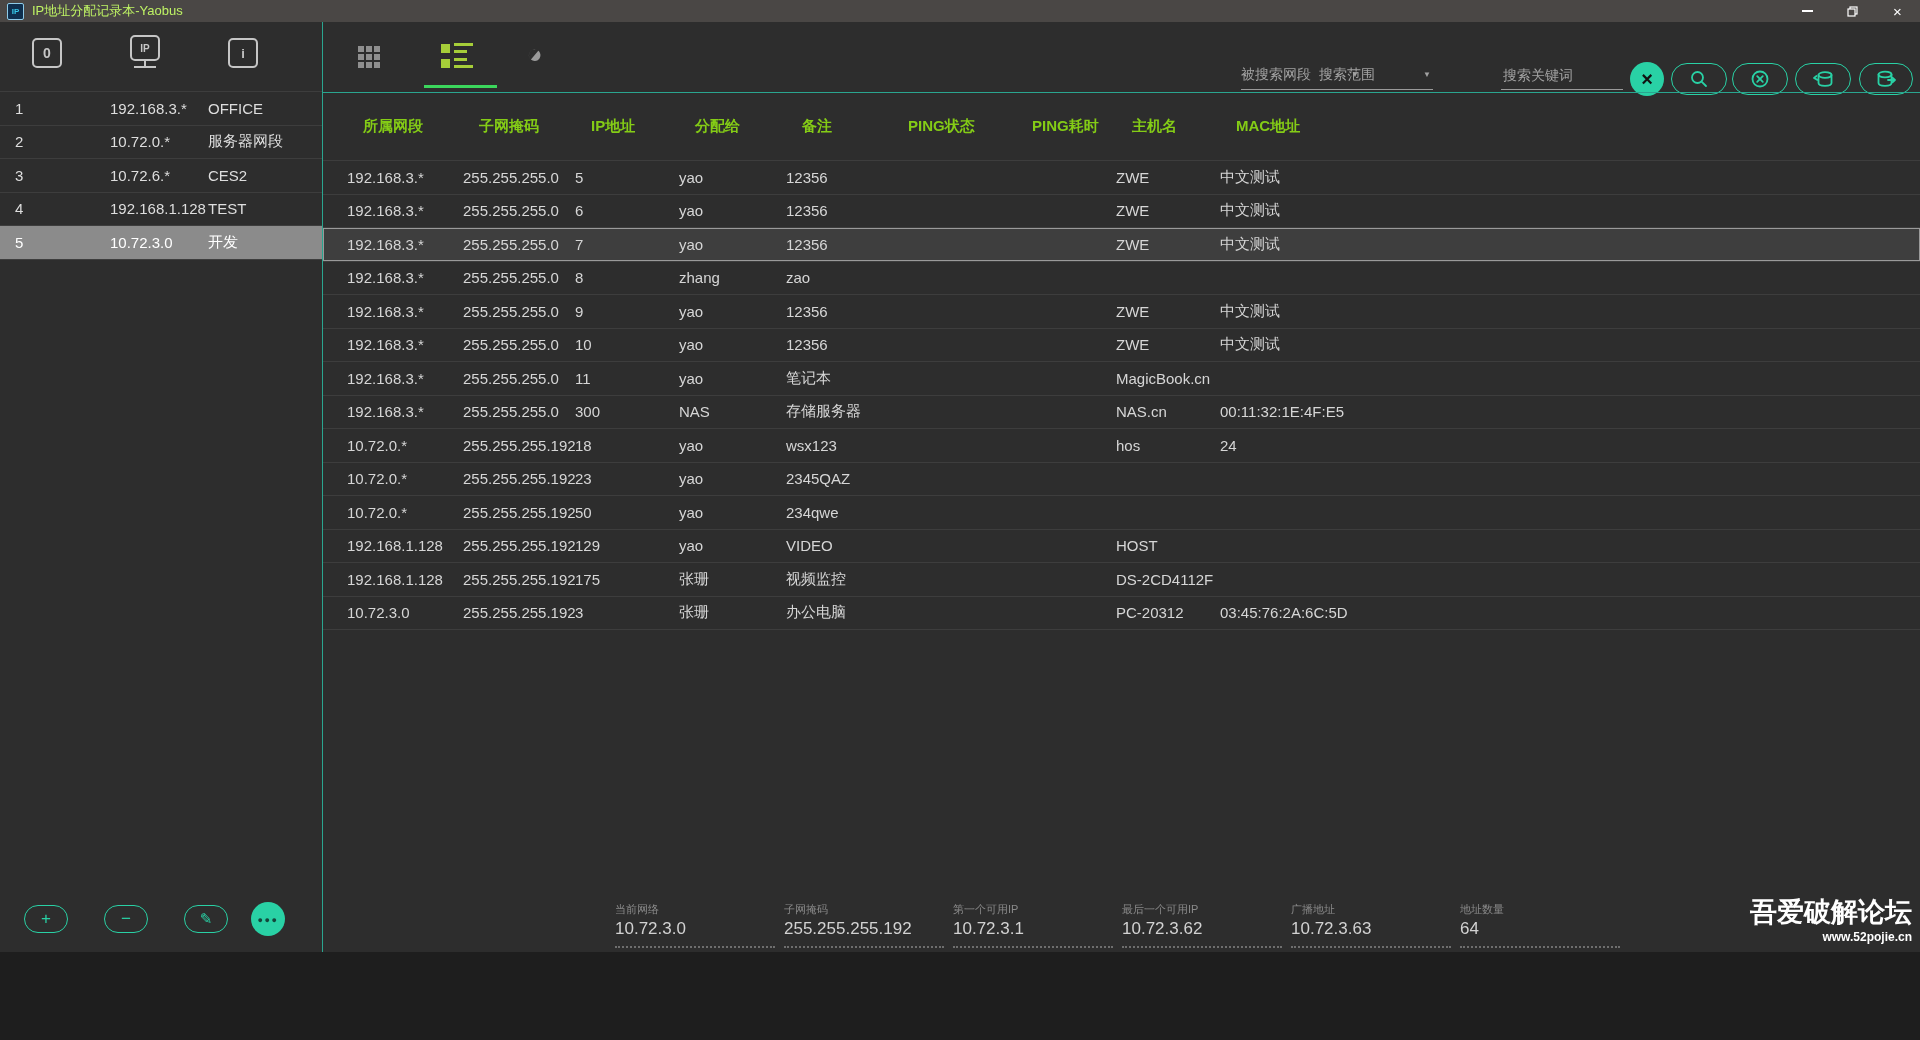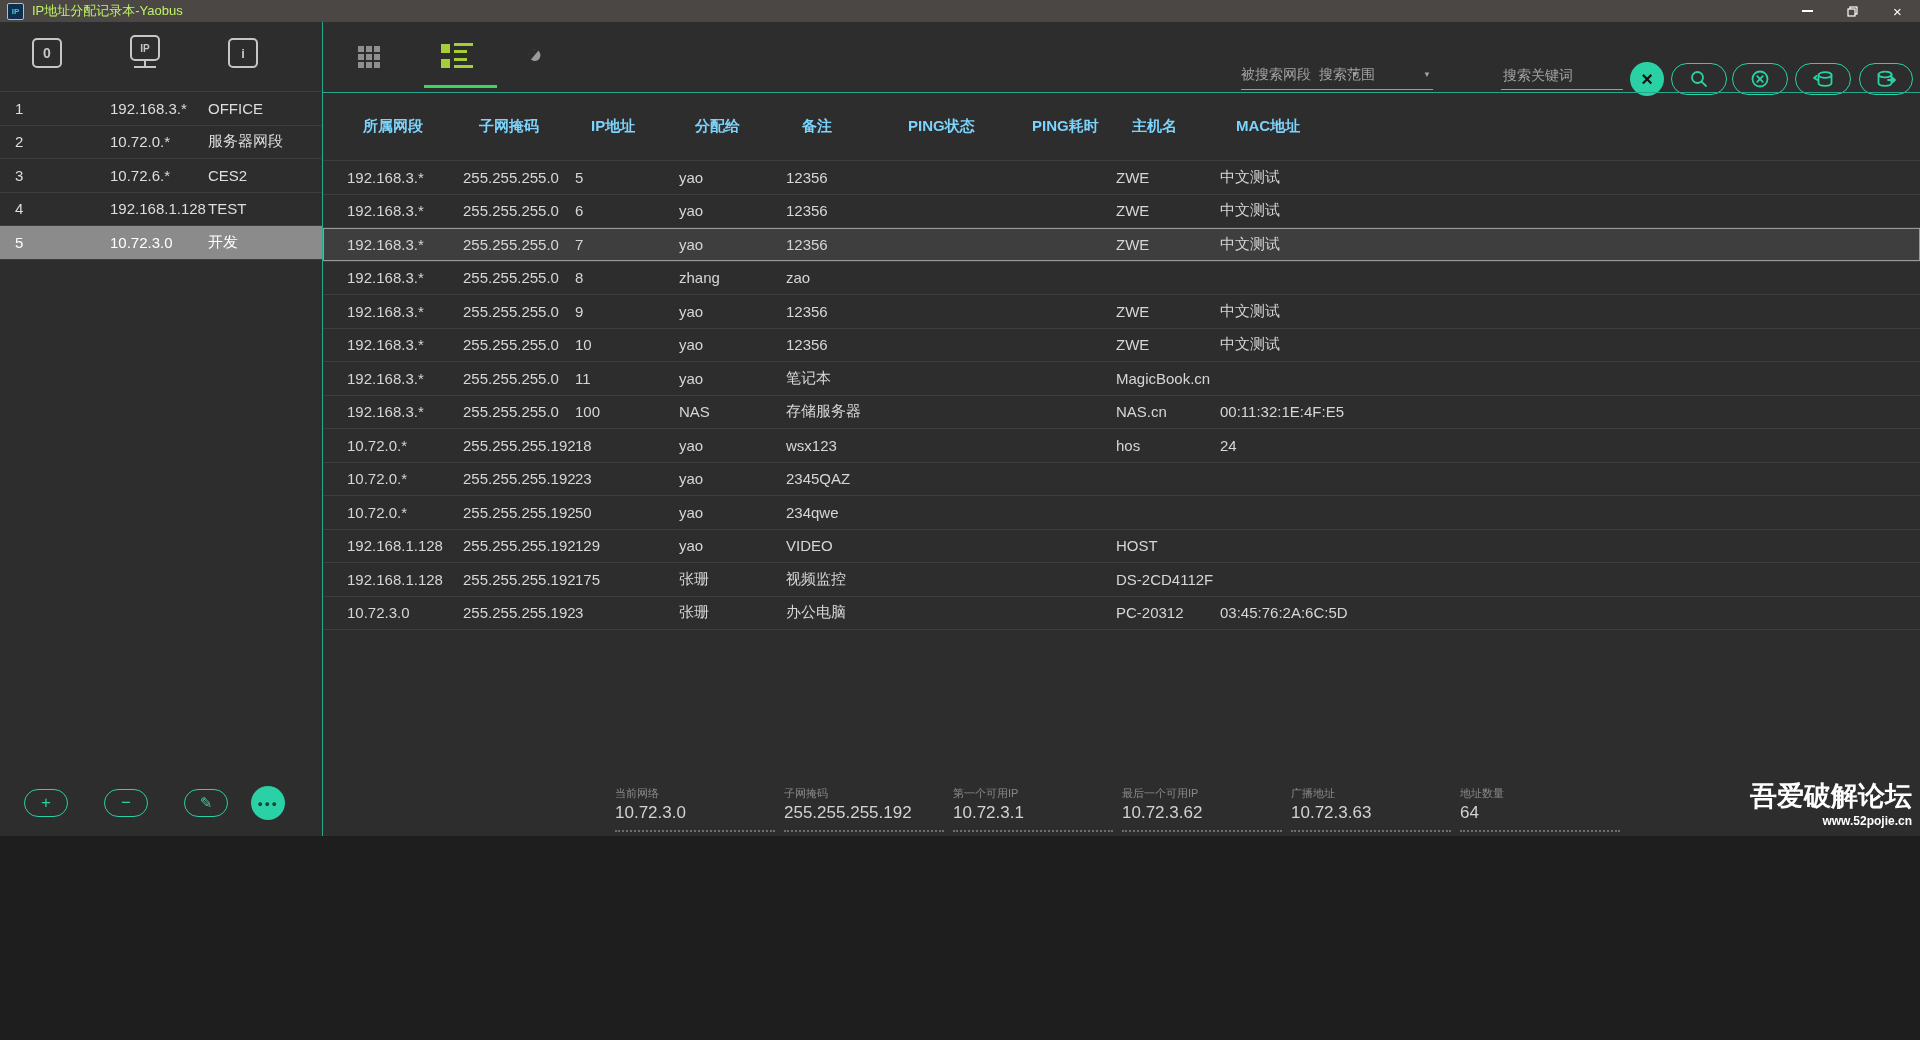--- a/index.html
+++ b/index.html
@@ -1,16 +1,16 @@
 <!DOCTYPE html>
 <html><head>
 <meta charset="utf-8">
 <style>
   html,body{margin:0;padding:0;background:#1e1e1e}
-  .app{position:relative;width:1920px;height:836px;background:#2d2d2d;overflow:hidden;
+  .app{position:relative;width:1920px;height:952px;background:#2d2d2d;overflow:hidden;
        font-family:"Liberation Sans","DejaVu Sans",sans-serif;color:#d4d4d4}
 
   
   .titlebar{position:absolute;top:0;left:0;right:0;height:22px;background:#4a4745;display:flex;align-items:center}
   .app-icon{width:15px;height:15px;margin:0 8px 0 7px;background:#0e2f4e;border:1px solid #8ecbe8;border-radius:2px;
             color:#37c9ea;font-size:8px;font-weight:bold;display:flex;align-items:center;justify-content:center;flex:0 0 auto}
   .title{font-size:13px;color:#bef264}
   .win-controls{position:absolute;right:0;top:0;height:22px;display:flex}
   .win-btn{width:45px;height:22px;display:flex;align-items:center;justify-content:center;color:#fff}
   .min-bar{width:11px;height:1.5px;background:#fff;display:block}
@@ -71,21 +71,21 @@
              display:flex;align-items:center;justify-content:center;color:#111;font-size:20px;font-weight:bold}
   #btn-clear-filter{left:1307px}
   .pill-btn{position:absolute;top:41px;width:56px;height:32px;border-radius:16px;border:1.5px solid #29d1a5;
             background:transparent;display:flex;align-items:center;justify-content:center;box-sizing:border-box}
   #btn-search{left:1348px}#btn-reset{left:1409px}#btn-db-import{left:1472px}#btn-db-export{left:1536px;width:54px}
 
   
   .content{position:absolute;top:70px;left:0;right:0;bottom:0;border-top:1px solid #2aa58f}
   .tgrid{display:grid;grid-template-columns:116px 112px 104px 107px 106px 124px 100px 104px 1fr;
          padding-left:24px;align-items:center;box-sizing:border-box}
-  .thead{height:68px;border-bottom:1px solid #3d3d3d;font-size:15px;font-weight:bold;color:#7dd3fc}
+  .thead{height:68px;border-bottom:1px solid #3d3d3d;font-size:15px;font-weight:bold;color:#84cc16}
   .thead .th{padding-left:16px}
   .trow{height:33.5px;border-bottom:1px solid #3d3d3d;font-size:15px;color:#d6d6d6}
   .trow.selected{background:#3e3e3e;box-shadow:inset 0 0 0 1px #9a9a9a}
   .td{white-space:nowrap;overflow:hidden}
 
   
   .statusbar{position:absolute;left:0;right:0;bottom:4px;display:flex;padding-left:292px}
   .status-item{width:160px;margin-right:9px;border-bottom:2px dotted #6e6e6e;padding-bottom:7px}
   .status-label{font-size:11px;color:#8a8a8a;display:block}
   .status-value{font-size:17px;color:#d2d2d2;display:block;margin-top:2px}
@@ -319,21 +319,21 @@
     <span class="td">11</span>
     <span class="td">yao</span>
     <span class="td">笔记本</span>
     <span class="td"></span>
     <span class="td"></span>
     <span class="td">MagicBook.cn</span>
   </div>
           <div class="trow tgrid">
     <span class="td">192.168.3.*</span>
     <span class="td">255.255.255.0</span>
-    <span class="td">100</span>
+    <span class="td">300</span>
     <span class="td">NAS</span>
     <span class="td">存储服务器</span>
     <span class="td"></span>
     <span class="td"></span>
     <span class="td">NAS.cn</span>
     <span class="td">00:11:32:1E:4F:E5</span>
   </div>
           <div class="trow tgrid">
     <span class="td">10.72.0.*</span>
     <span class="td">255.255.255.192</span>

